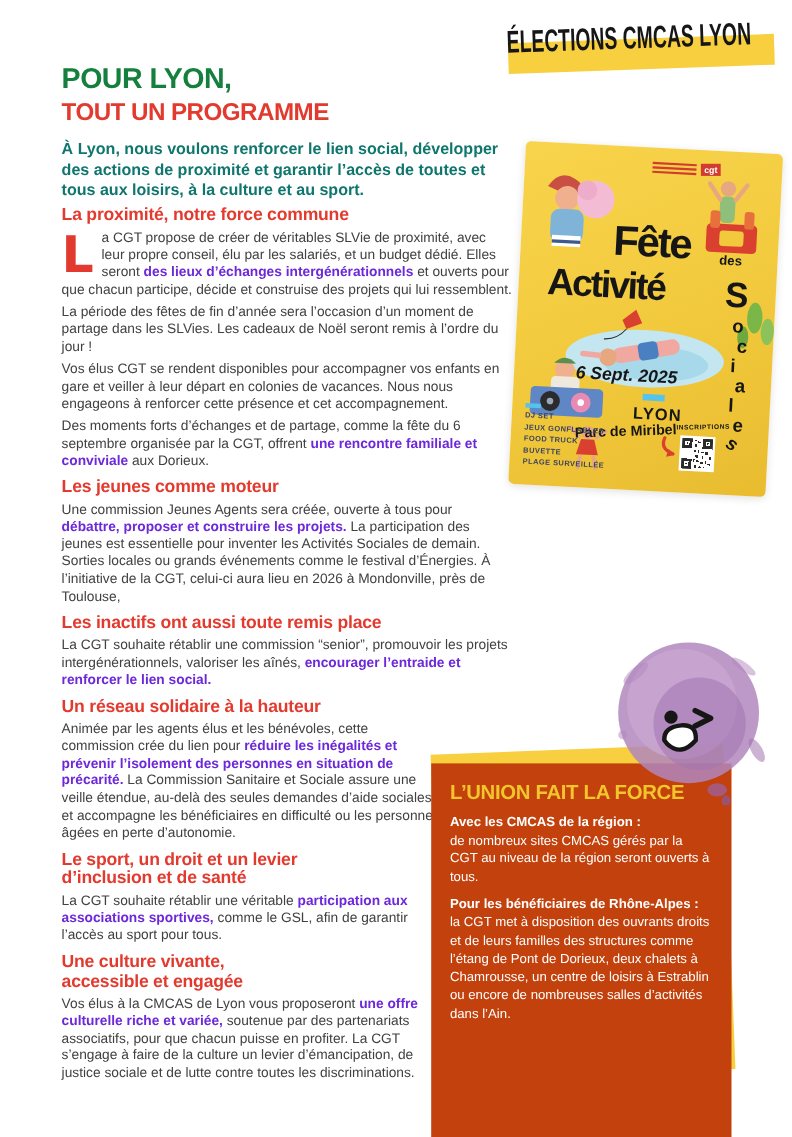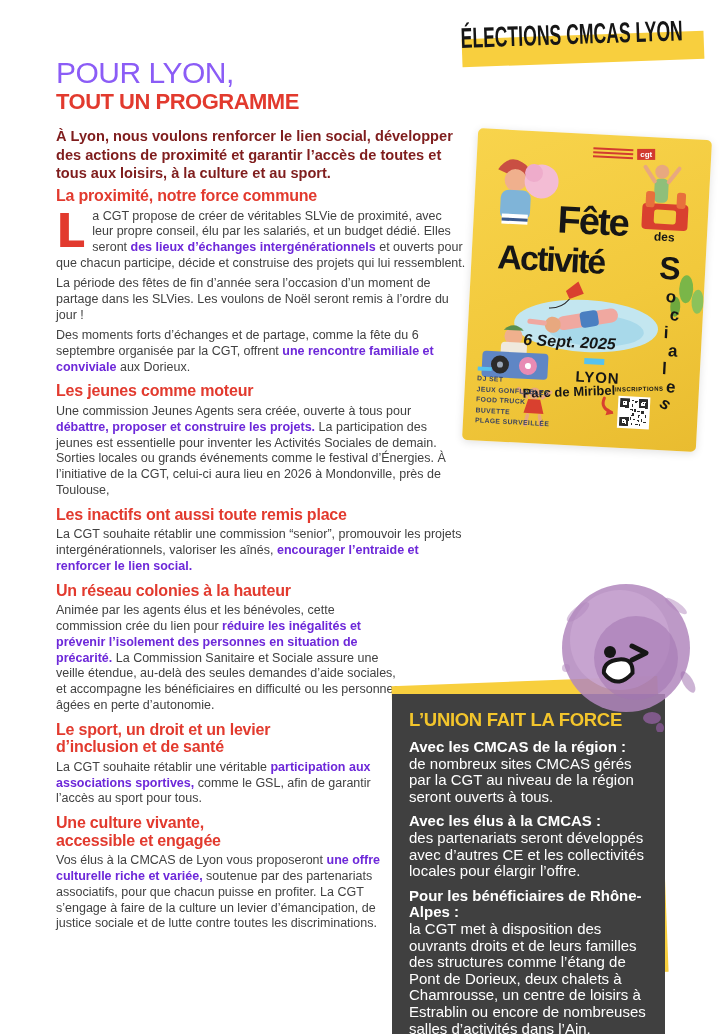--- a/index.html
+++ b/index.html
@@ -12,23 +12,23 @@
   
   .banner { position:absolute; left:456px; top:20px; width:256px; height:50px; }
   .banner-bg { position:absolute; left:6px; top:15px; width:242px; height:28px; background:#f8cf3e; transform:rotate(-2deg); }
   .banner-label {
     position:absolute; left:4px; top:2px; white-space:nowrap;
     font-weight:800; font-size:22px; color:#161616; letter-spacing:0px;
     transform:rotate(-2deg) scale(.80,1.30); transform-origin:left top;
   }
 
   
-  .title1 { position:absolute; left:56px; top:56px; font-size:30px; font-weight:400; color:#8b5cf6; letter-spacing:-.5px; }
+  .title1 { position:absolute; left:56px; top:56px; font-size:26px; font-weight:700; color:#15803d; letter-spacing:-.5px; }
   .title2 { position:absolute; left:56px; top:89px; font-size:22px; font-weight:800; color:#e23a2e; letter-spacing:-.5px; }
-  .intro  { position:absolute; left:56px; top:127px; width:402px; font-size:14.6px; line-height:18.6px; font-weight:700; color:#7f1d1d; }
+  .intro  { position:absolute; left:56px; top:127px; width:402px; font-size:14.6px; line-height:18.6px; font-weight:700; color:#0f766e; }
 
   
   .col { position:absolute; left:56px; top:187px; width:410px; }
   .sec-h { color:#e23a2e; font-weight:800; font-size:16px; line-height:17.5px; margin:7px 0 4px; white-space:pre-line; letter-spacing:-.2px; }
   .col section:first-child .sec-h { margin-top:0; }
   .para { font-size:12.5px; line-height:15.8px; margin:0 0 4.5px; color:#414141; }
   .para b { color:#6d28d9; }
   .narrow .para { width:348px; }
   .dropcap {
     float:left; font-weight:800; font-size:46px; line-height:39px;
@@ -64,59 +64,60 @@
   .p-insc .i-label { font-size:6px; font-weight:800; letter-spacing:.5px; color:#161616; transform:rotate(-4deg); display:block; margin-left:14px; }
   .qr { position:absolute; left:18px; top:11px; width:32px; height:32px; background:#fff; padding:2px; }
   .i-arrow { position:absolute; left:0px; top:12px; }
 
   
   .blob { position:absolute; left:548px; top:572px; width:158px; height:160px; z-index:3; }
 
   
   .union-wrap { position:absolute; left:392px; top:678px; width:280px; height:314px; z-index:2; }
   .union-yellow { position:absolute; left:5px; top:3px; width:266px; height:296px; background:#f8cf3e; transform:rotate(-2.2deg); }
-  .union-red { position:absolute; left:0; top:16px; width:273px; height:340px; background:#404040; padding:15px 17px; }
+  .union-red { position:absolute; left:0; top:16px; width:273px; height:340px; background:#c2410c; padding:15px 17px; }
   .union-h { color:#f3c52c; font-weight:800; font-size:18.5px; letter-spacing:-.3px; margin-bottom:8px; }
-  .union-item { color:#ffffff; font-size:15px; line-height:16.6px; margin-bottom:8px; }
+  .union-item { color:#ffffff; font-size:12px; line-height:16.6px; margin-bottom:8px; }
   .union-item b { display:block; }
 </style>
 </head>
 <body>
 
 <div class="page">
 
   <div class="banner">
     <div class="banner-bg"></div>
     <div class="banner-label">ÉLECTIONS CMCAS LYON</div>
   </div>
 
   <div class="title1">POUR LYON,</div>
   <div class="title2">TOUT UN PROGRAMME</div>
   <p class="intro">À Lyon, nous voulons renforcer le lien social, développer des actions de proximité et garantir l’accès de toutes et tous aux loisirs, à la culture et au sport.</p>
 
   <div class="col">
     <section>
       <h3 class="sec-h">La proximité, notre force commune</h3>
       <p class="para"><span class="dropcap">L</span><span><span>a CGT propose de créer de véritables SLVie de proximité, avec leur propre conseil, élu par les salariés, et un budget dédié. Elles seront </span><b>des lieux d’échanges intergénérationnels</b><span> et ouverts pour que chacun participe, décide et construise des projets qui lui ressemblent.</span></span></p>
-      <p class="para"><span>La période des fêtes de fin d’année sera l’occasion d’un moment de partage dans les SLVies. Les voulons de Noël seront remis à l’ordre du jour !</span></p>
+      <p class="para"><span>La période des fêtes de fin d’année sera l’occasion d’un moment de partage dans les SLVies. Les cadeaux de Noël seront remis à l’ordre du jour !</span></p>
+      <p class="para"><span>Vos élus CGT se rendent disponibles pour accompagner vos enfants en gare et veiller à leur départ en colonies de vacances. Nous nous engageons à renforcer cette présence et cet accompagnement.</span></p>
       <p class="para"><span>Des moments forts d’échanges et de partage, comme la fête du 6 septembre organisée par la CGT, offrent </span><b>une rencontre familiale et conviviale</b><span> aux Dorieux.</span></p>
     </section>
 
     <section>
       <h3 class="sec-h">Les jeunes comme moteur</h3>
       <p class="para"><span>Une commission Jeunes Agents sera créée, ouverte à tous pour </span><b>débattre, proposer et construire les projets.</b><span> La participation des jeunes est essentielle pour inventer les Activités Sociales de demain. Sorties locales ou grands événements comme le festival d’Énergies. À l’initiative de la CGT, celui-ci aura lieu en 2026 à Mondonville, près de Toulouse,</span></p>
     </section>
 
     <section>
       <h3 class="sec-h">Les inactifs ont aussi toute remis place</h3>
       <p class="para"><span>La CGT souhaite rétablir une commission “senior”, promouvoir les projets intergénérationnels, valoriser les aînés, </span><b>encourager l’entraide et renforcer le lien social.</b><span></span></p>
     </section>
 
     <section class="narrow">
-      <h3 class="sec-h">Un réseau colonies à la hauteur</h3>
+      <h3 class="sec-h">Un réseau solidaire à la hauteur</h3>
       <p class="para"><span>Animée par les agents élus et les bénévoles, cette commission crée du lien pour </span><b>réduire les inégalités et prévenir l’isolement des personnes en situation de précarité.</b><span> La Commission Sanitaire et Sociale assure une veille étendue, au-delà des seules demandes d’aide sociales, et accompagne les bénéficiaires en difficulté ou les personnes âgées en perte d’autonomie.</span></p>
     </section>
 
     <section class="narrow">
       <h3 class="sec-h">Le sport, un droit et un levier
 d’inclusion et de santé</h3>
       <p class="para"><span>La CGT souhaite rétablir une véritable </span><b>participation aux associations sportives,</b><span> comme le GSL, afin de garantir l’accès au sport pour tous.</span></p>
     </section>
 
     <section class="narrow">
@@ -275,23 +276,19 @@
 
   <div class="union-wrap">
     <div class="union-yellow"></div>
     <div class="union-red">
       <div class="union-h">L’UNION FAIT LA FORCE</div>
       <p class="union-item">
         <b>Avec les CMCAS de la région :</b>
         <span>de nombreux sites CMCAS gérés par la CGT au niveau de la région seront ouverts à tous.</span>
       </p>
       <p class="union-item">
-        <b>Avec les élus à la CMCAS :</b>
-        <span>des partenariats seront développés avec d’autres CE et les collectivités locales pour élargir l’offre.</span>
-      </p>
-      <p class="union-item">
         <b>Pour les bénéficiaires de Rhône-Alpes :</b>
         <span>la CGT met à disposition des ouvrants droits et de leurs familles des structures comme l’étang de Pont de Dorieux, deux chalets à Chamrousse, un centre de loisirs à Estrablin ou encore de nombreuses salles d’activités dans l’Ain.</span>
       </p>
     </div>
   </div>
 
 </div>
 
 </body></html>

